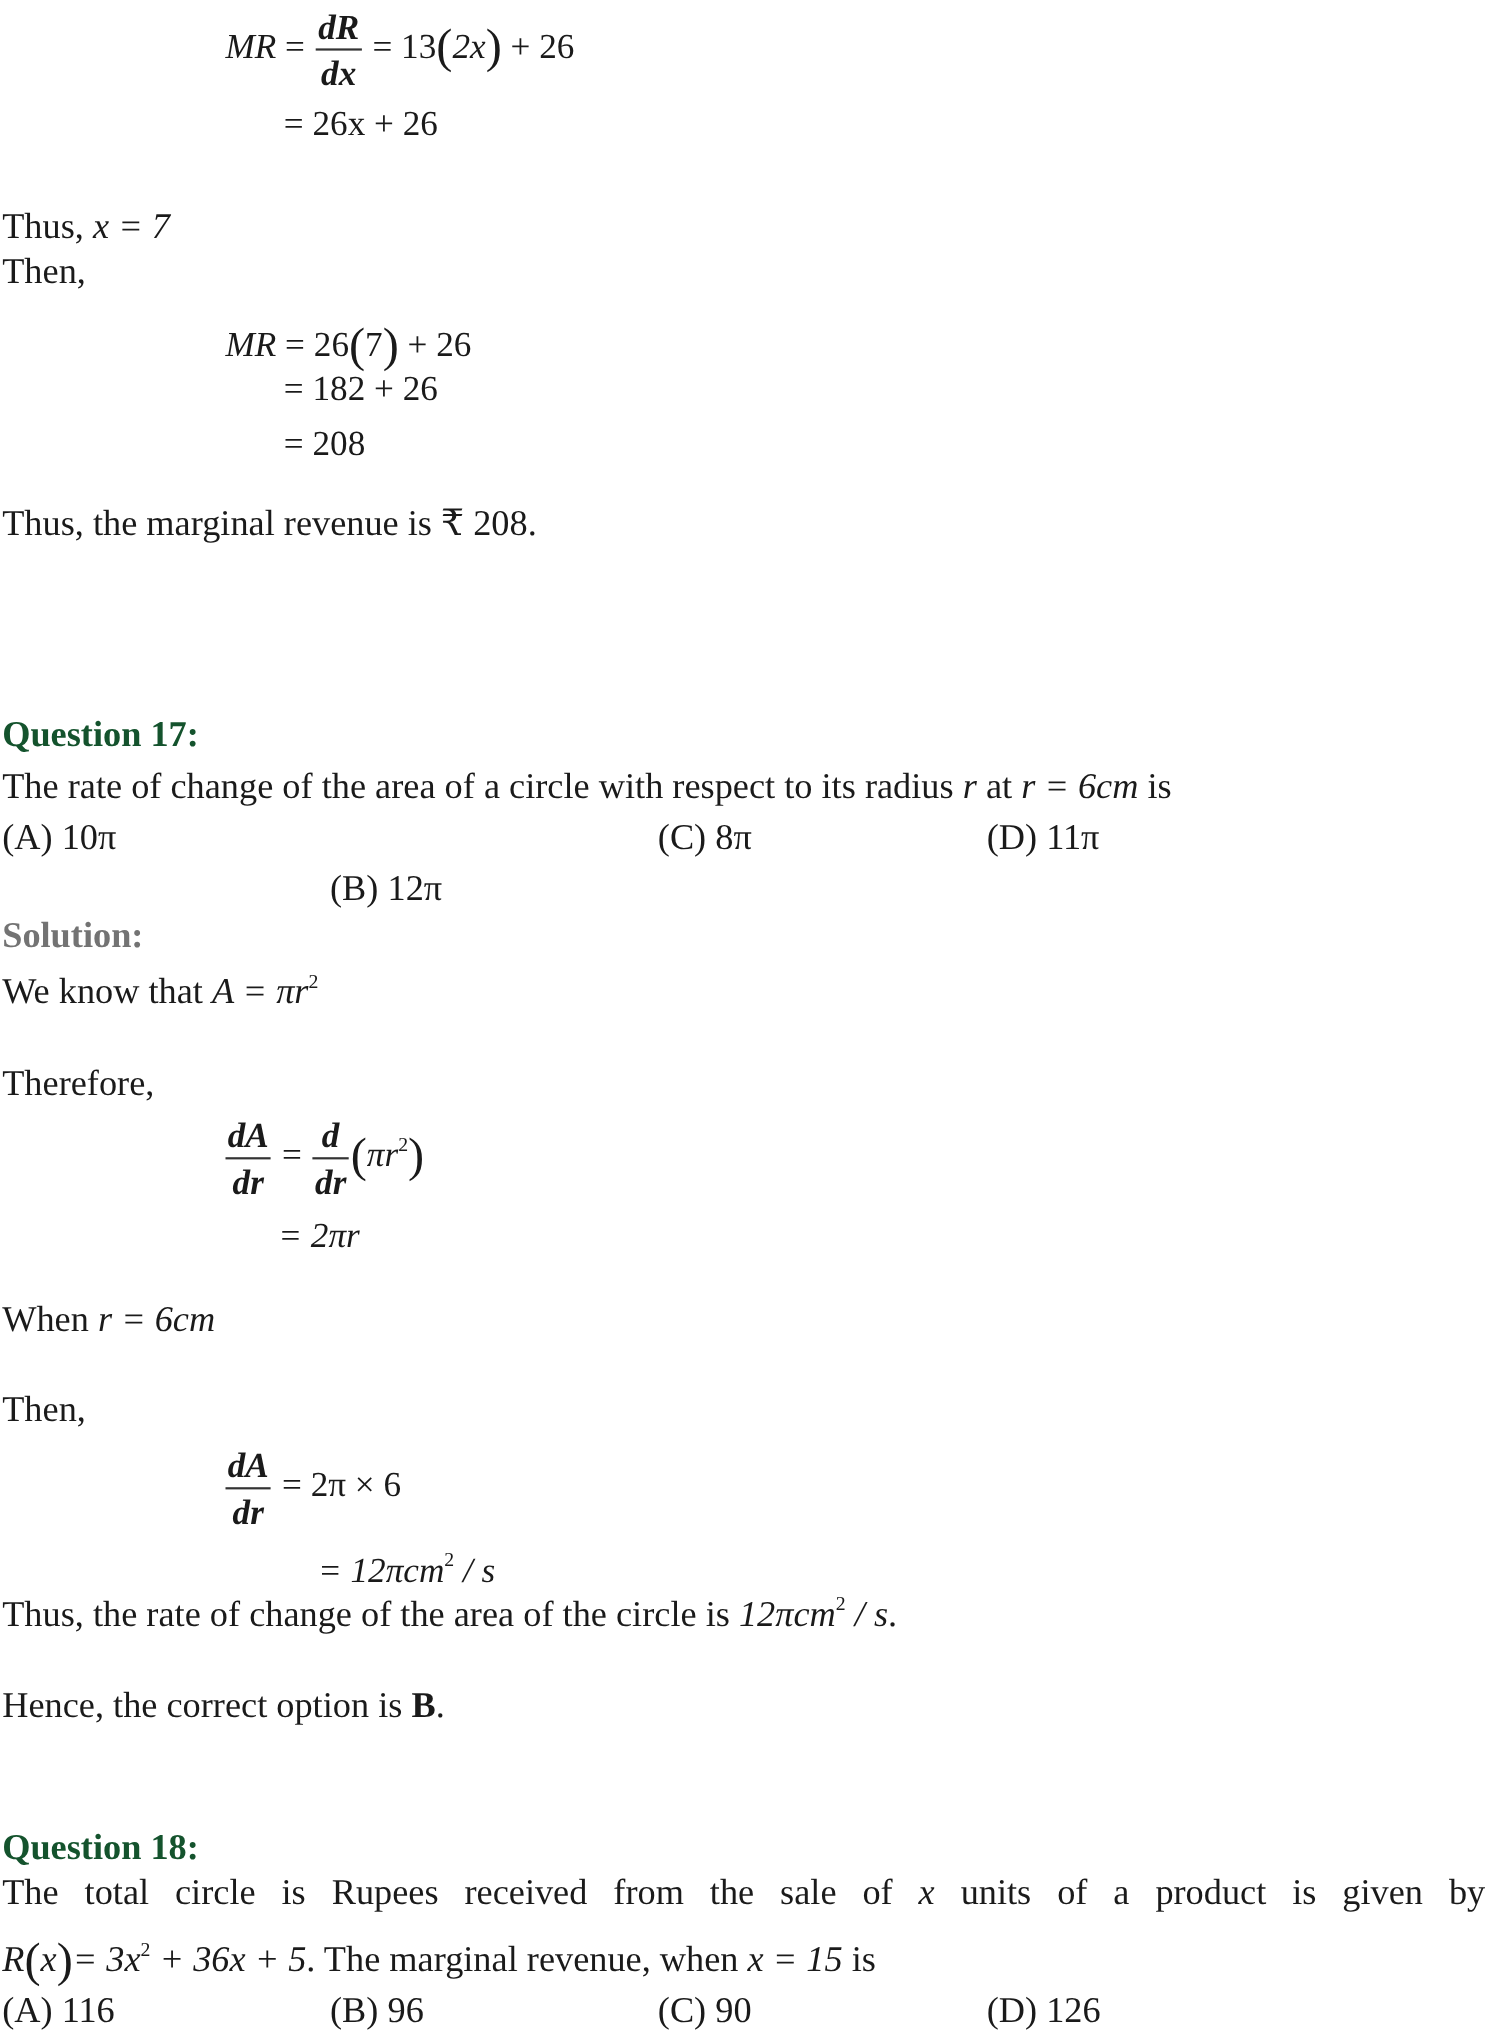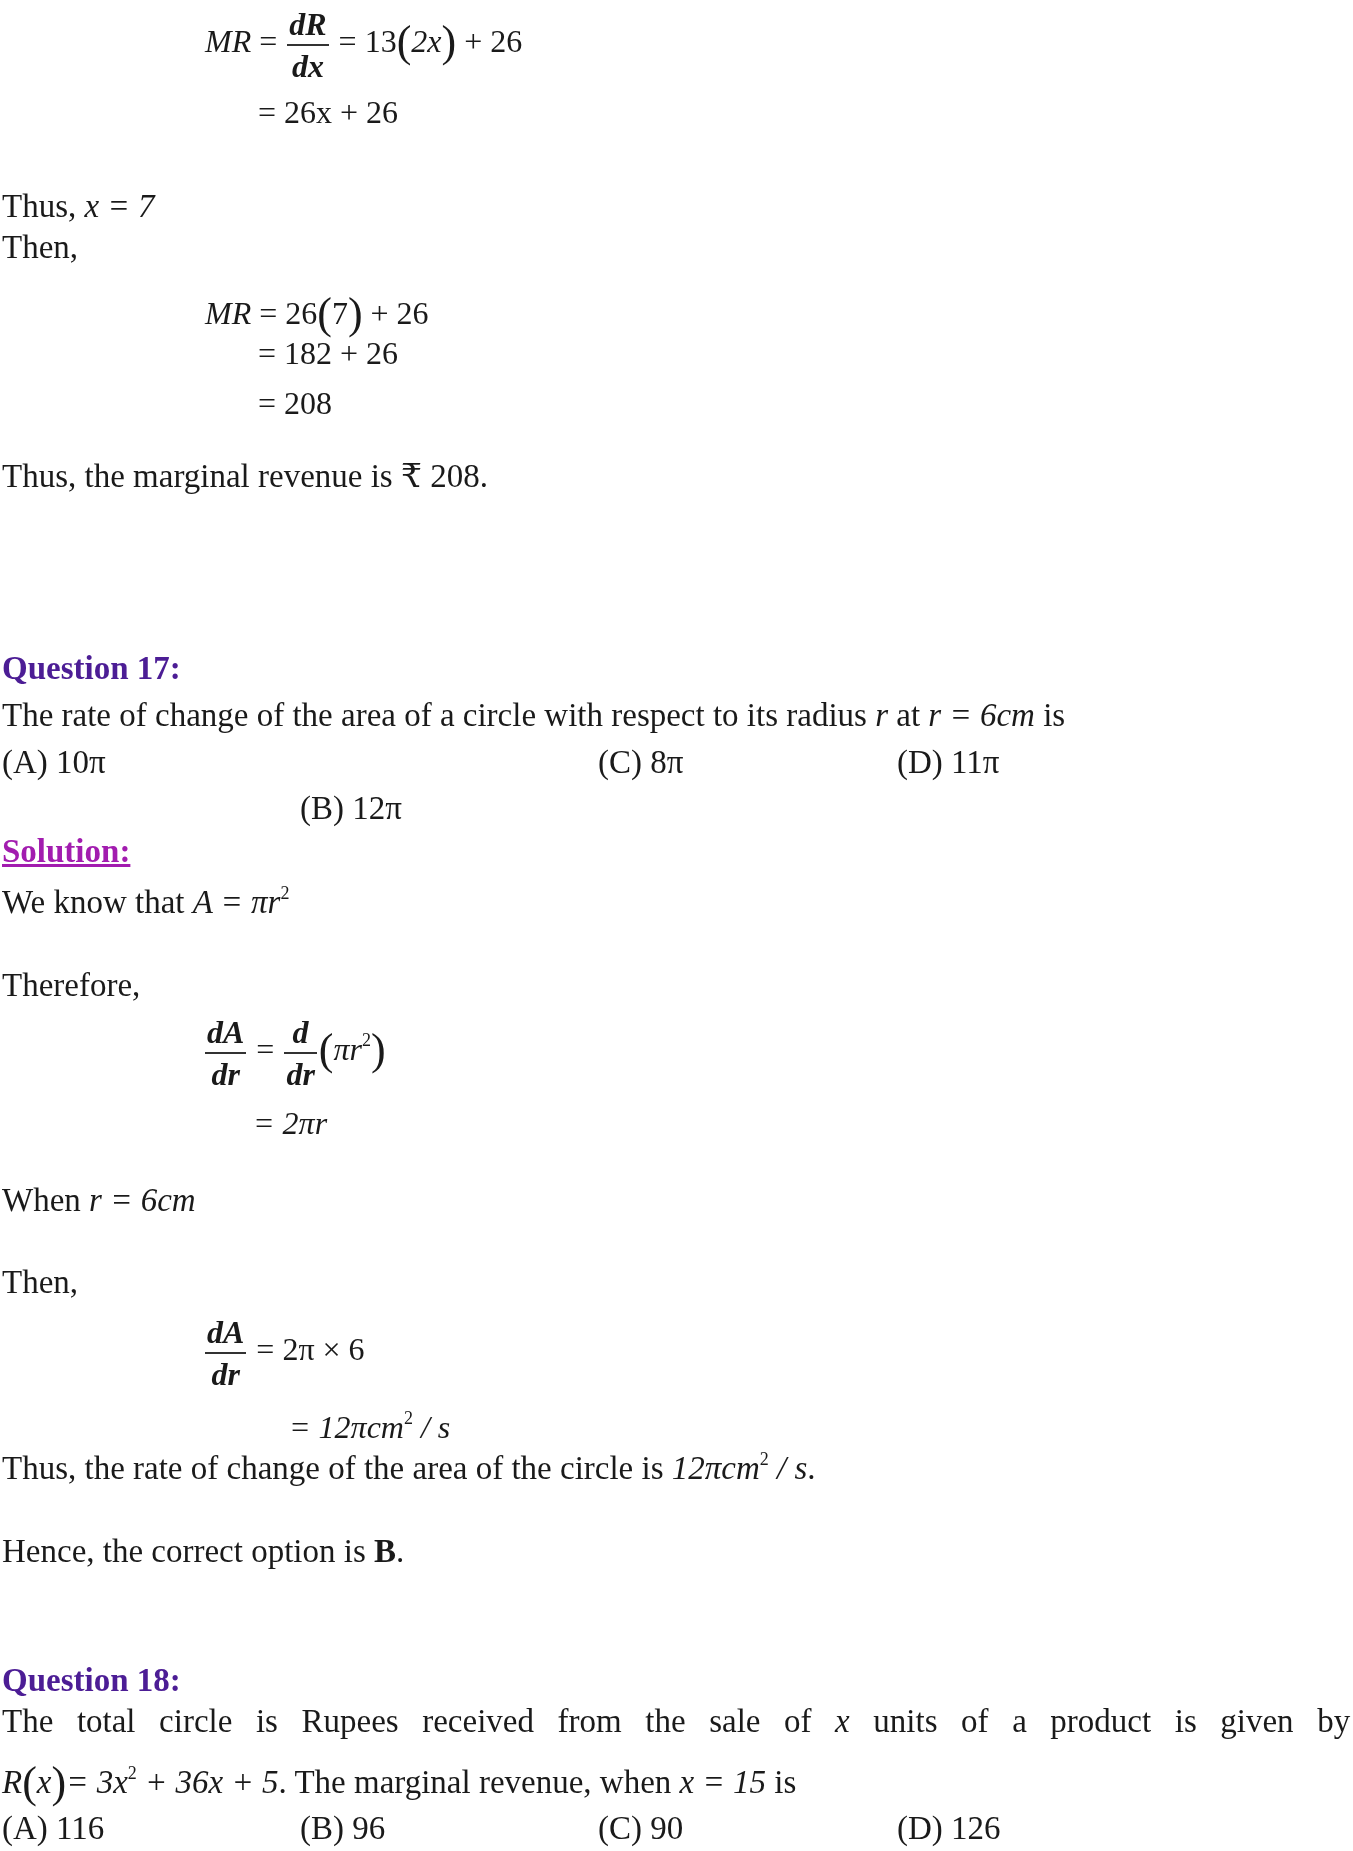--- a/index.html
+++ b/index.html
@@ -2,22 +2,22 @@
 <html><head>
 <meta charset="utf-8">
 <style>
   html, body { margin: 0; padding: 0; background: #ffffff; }
   body { width: 1353px; height: 1851px; position: relative; overflow: hidden;
          font-family: "Liberation Serif", "DejaVu Serif", serif; color: #1a1a1a; }
   .line { position: absolute; left: 2px; font-size: 33px; line-height: 40px; white-space: nowrap; }
   .math { font-family: "Liberation Serif", "DejaVu Serif", serif; }
   .it { font-style: italic; }
   .heading { font-weight: bold; font-size: 33px; }
-  .q-heading { color: #4c1d95; }
-  .sol-heading { color: #a21caf; text-decoration: underline; }
+  .q-heading { color: #14532d; }
+  .sol-heading { color: #737373; }
   .eq { position: absolute; font-size: 32px; line-height: 38px; white-space: nowrap; }
   .frac { display: inline-block; vertical-align: middle; text-align: center; margin: 0 2px; font-weight: bold; }
   .frac .num, .frac .den { display: block; line-height: 40px; padding: 0 2px; }
   .frac .num { border-bottom: 2px solid #333; }
   .paren { font-size: 44px; vertical-align: -4px; font-weight: 300; }
   sup { font-size: 18px; vertical-align: 14px; line-height: 0; }
   .opt { position: absolute; font-size: 33px; line-height: 40px; white-space: nowrap; }
   .justify { position: absolute; left: 2px; width: 1348px; font-size: 33px; line-height: 40px;
              text-align: justify; text-align-last: justify; }
   b.bold { font-weight: bold; }

